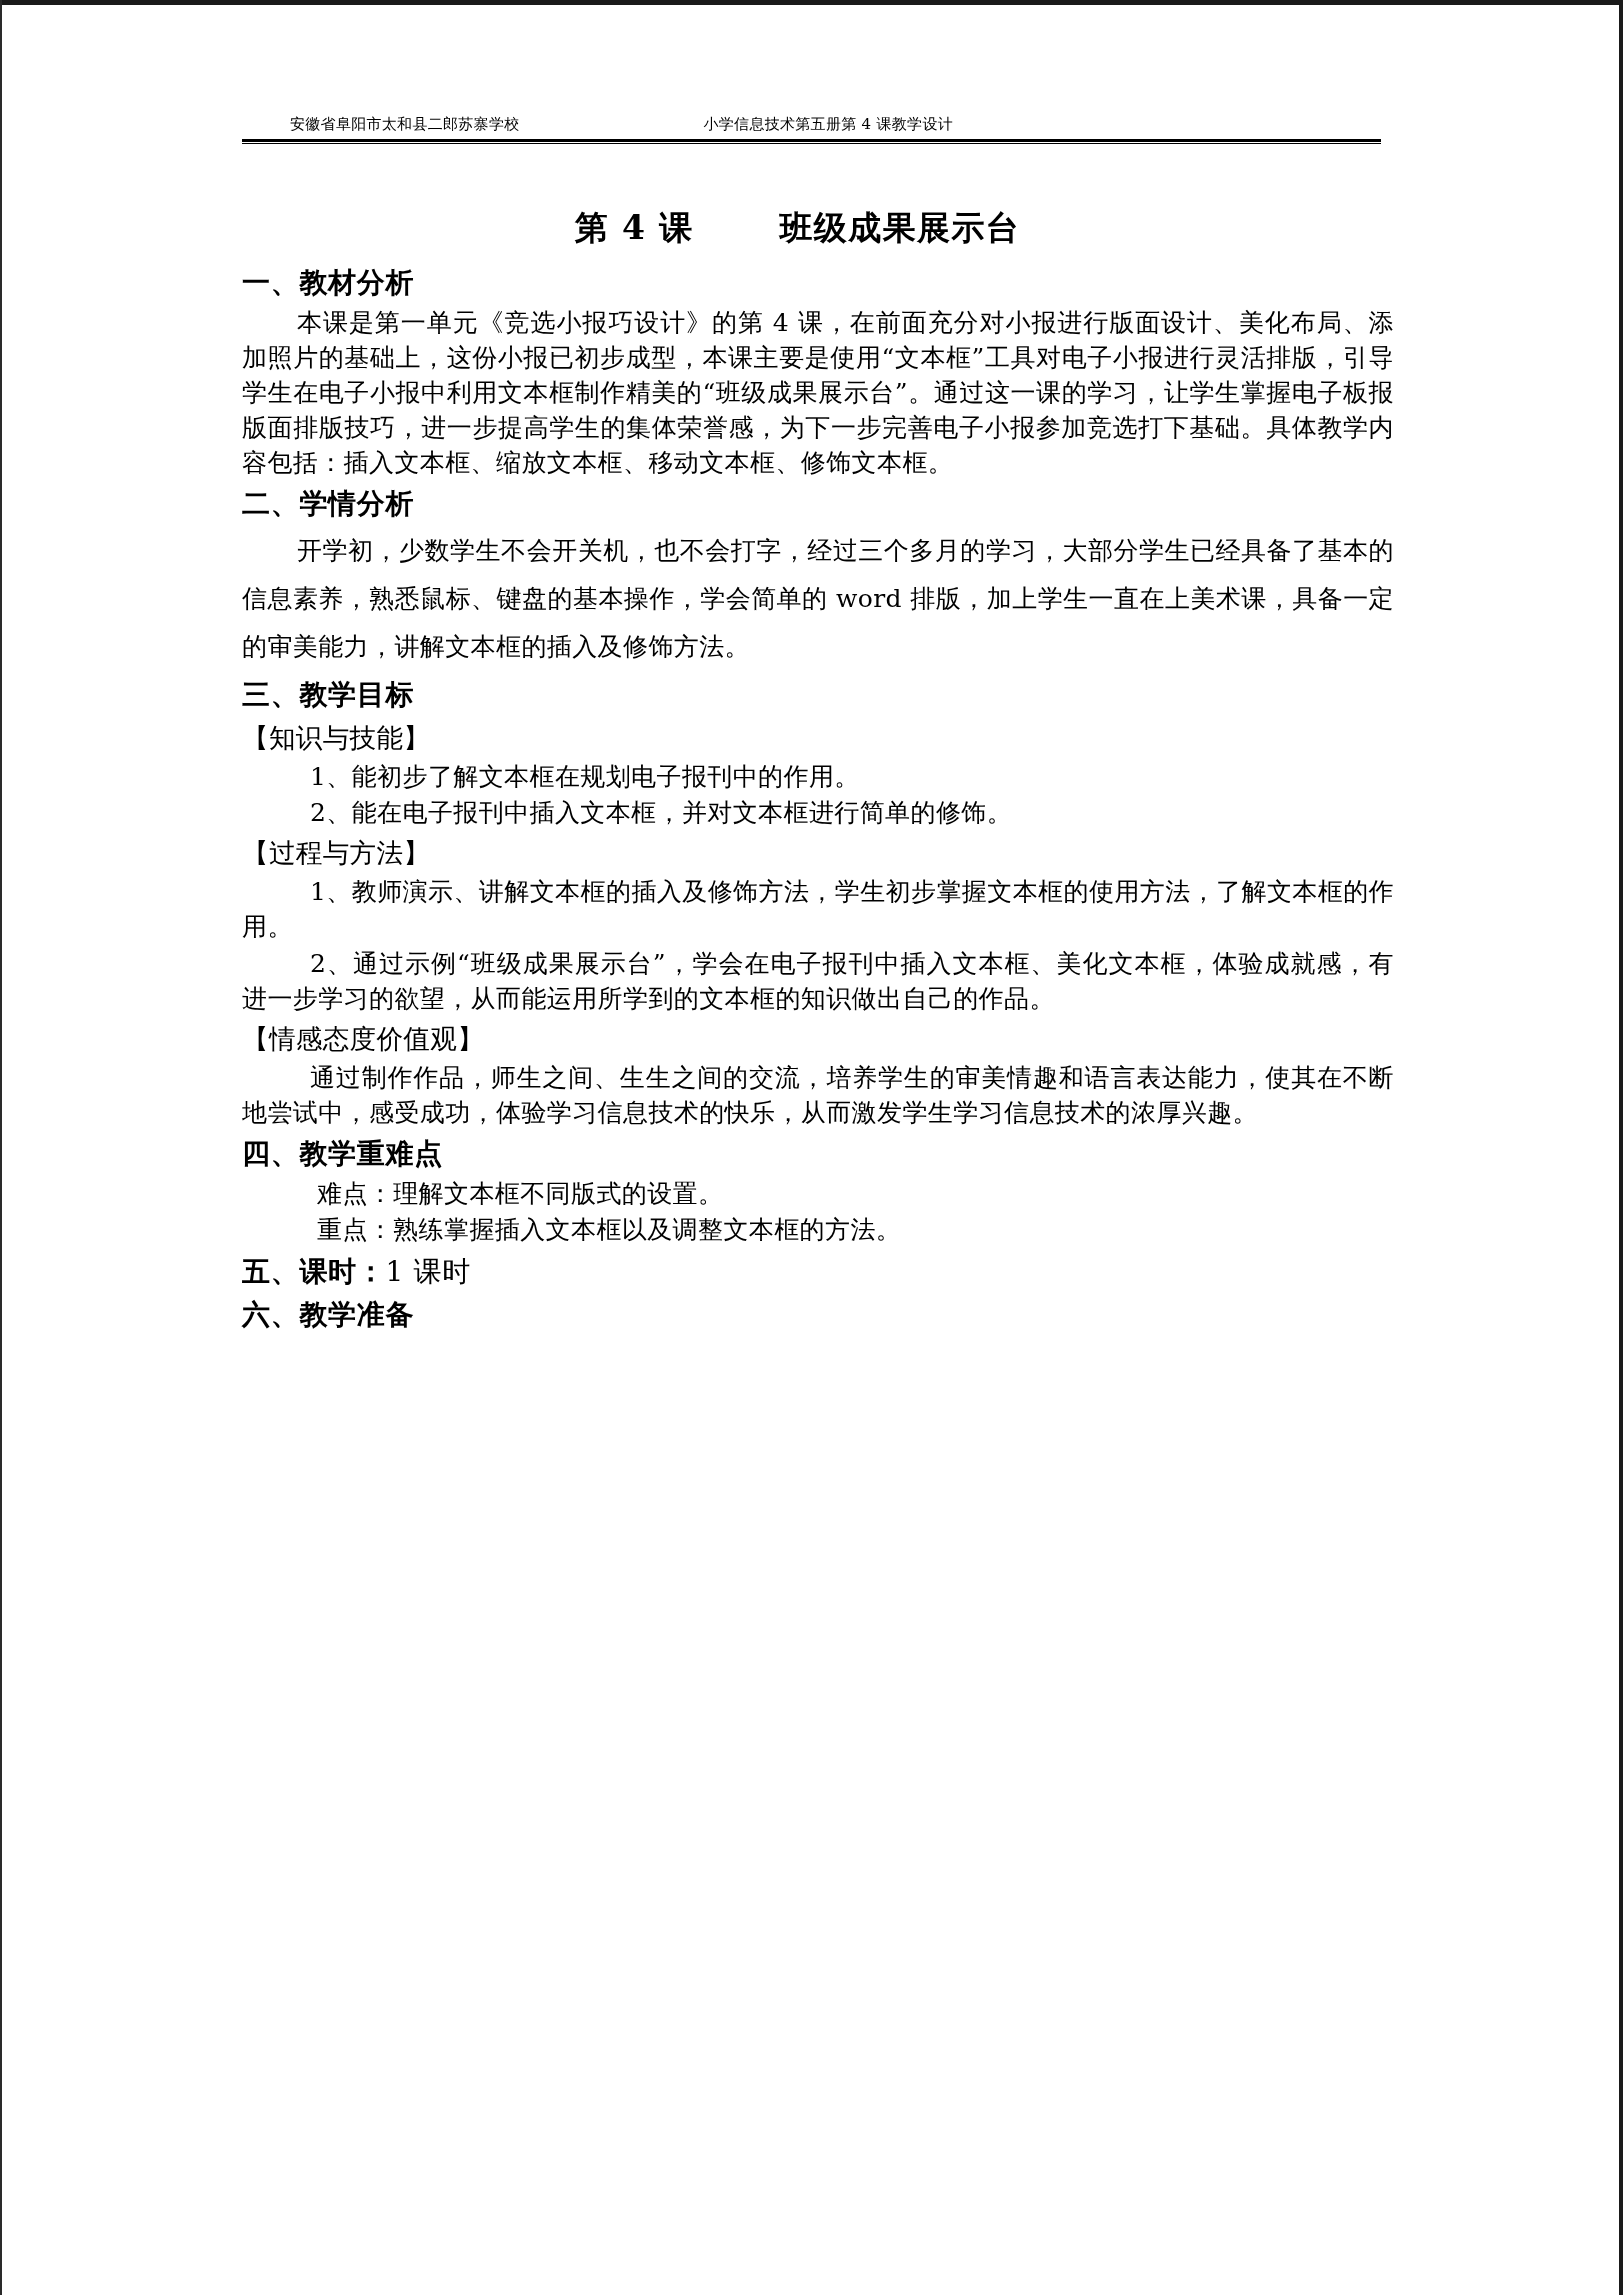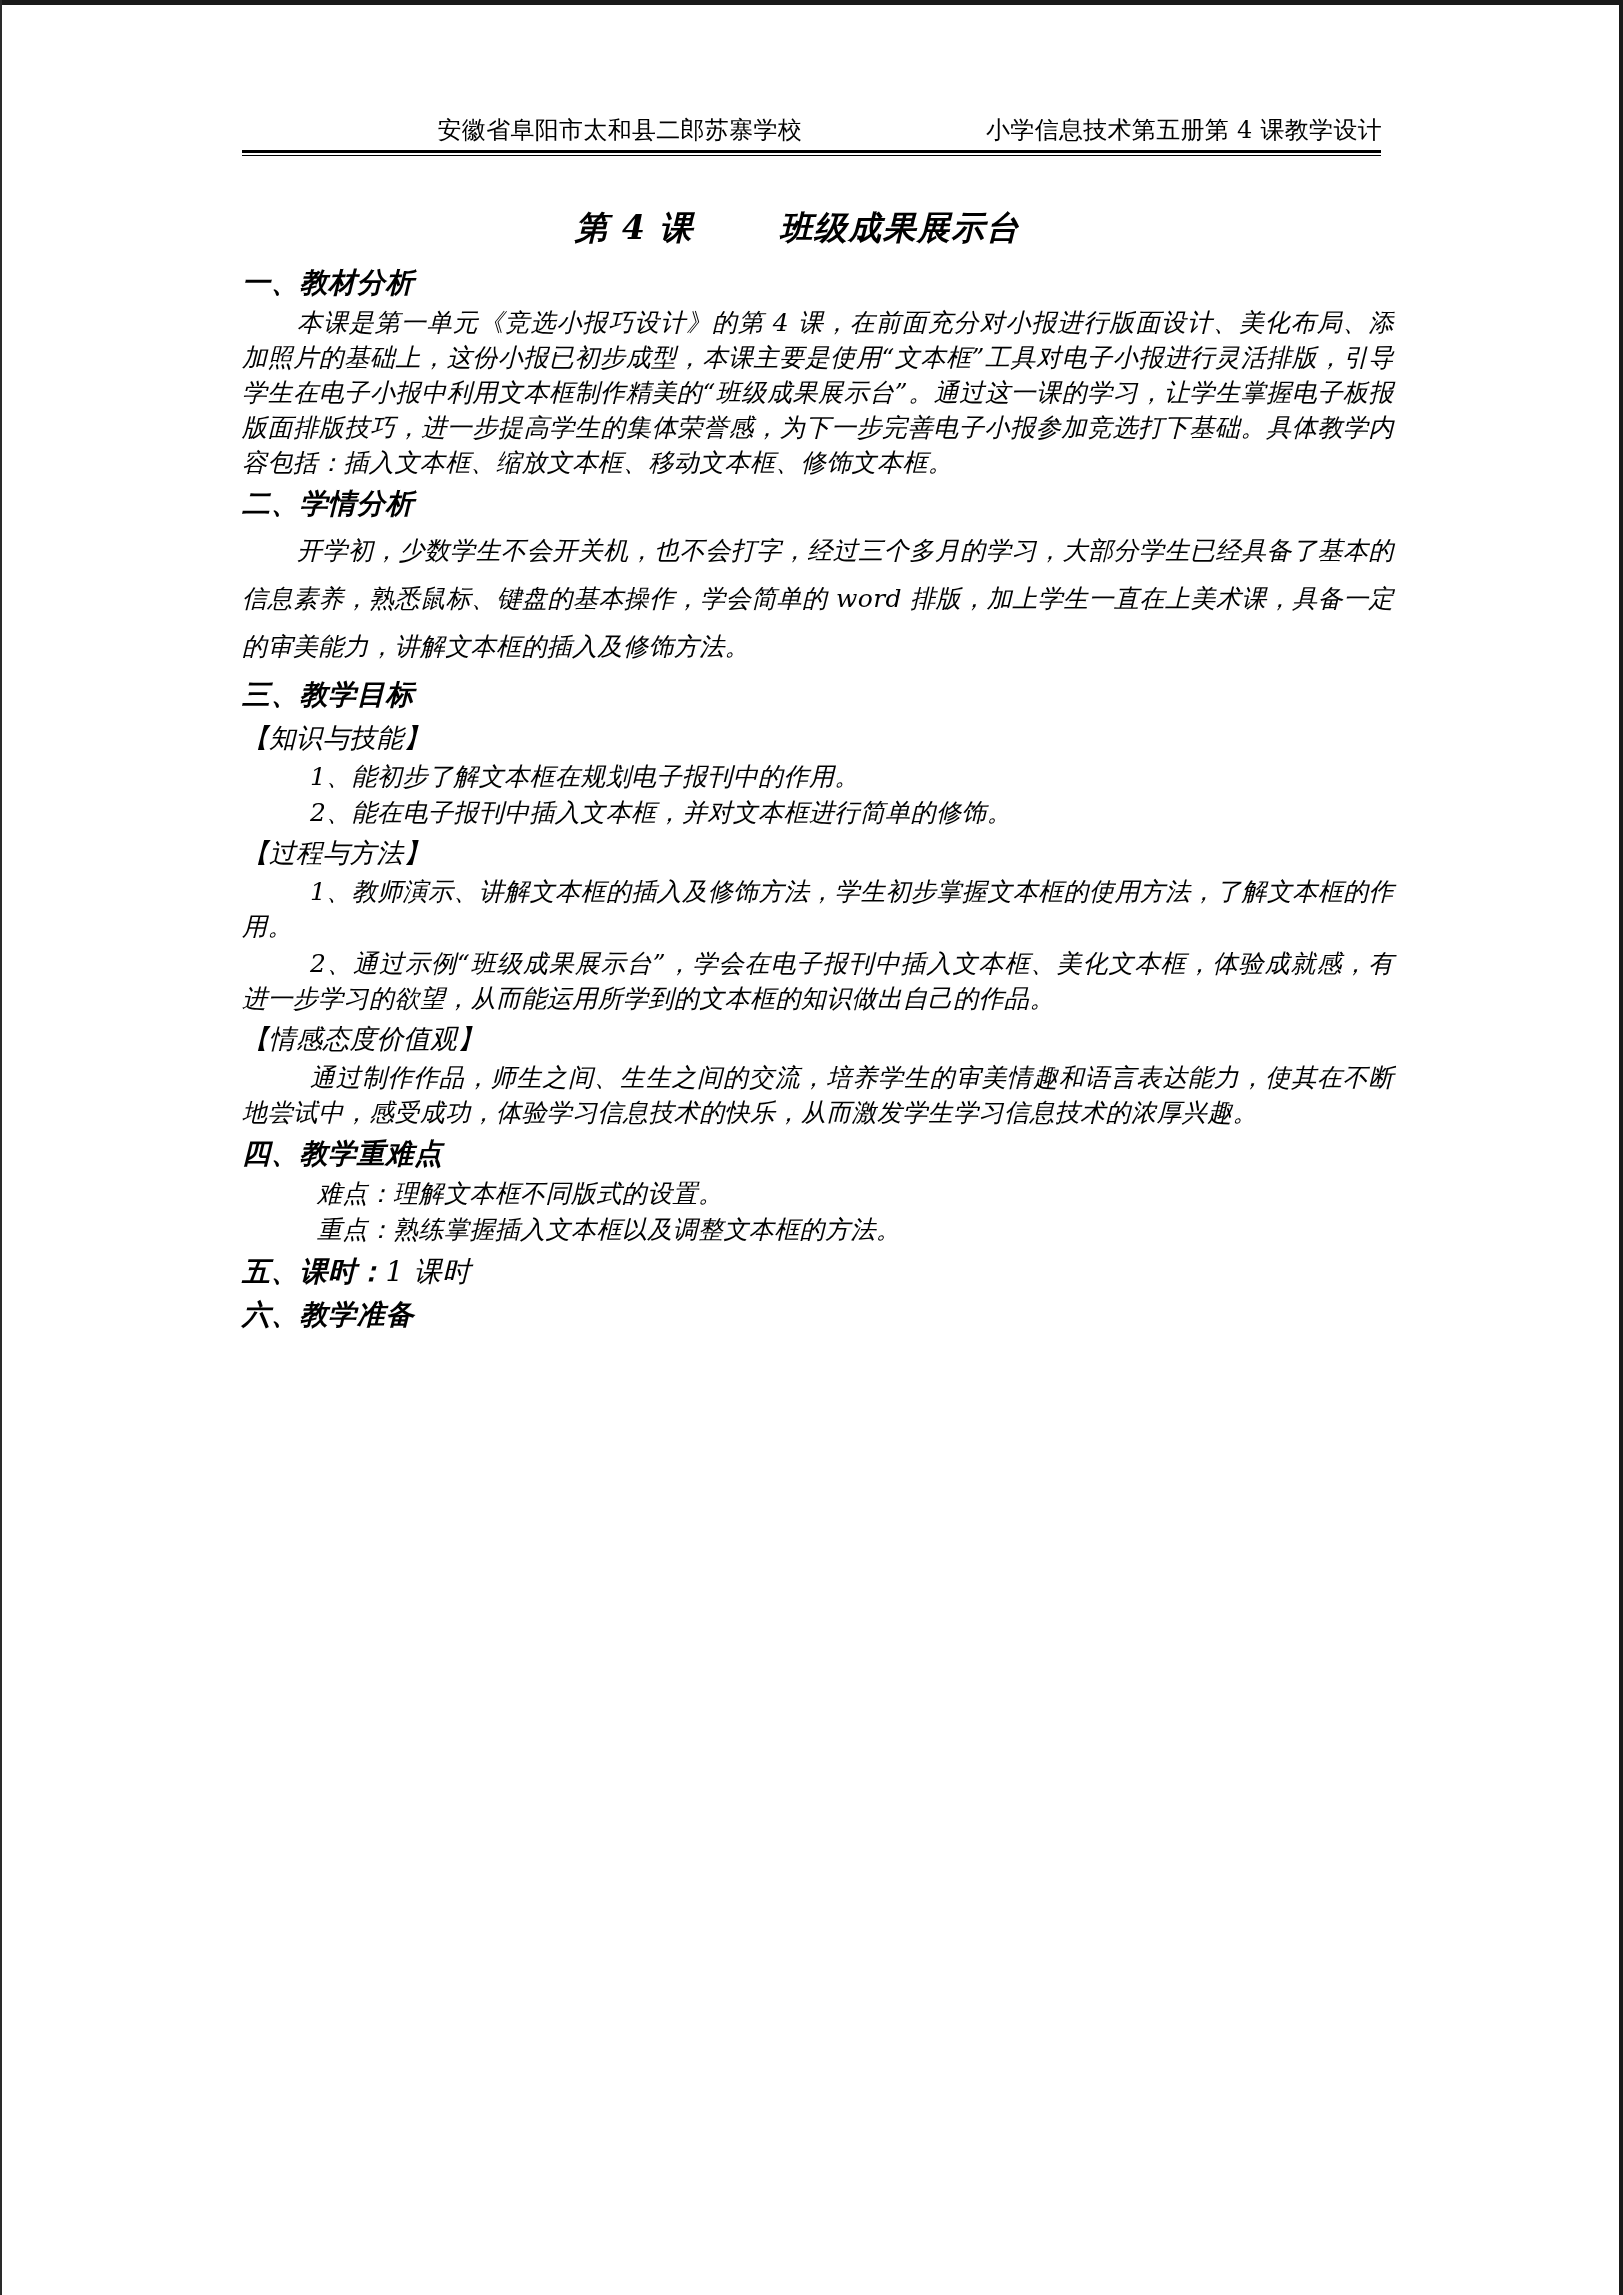--- a/index.html
+++ b/index.html
@@ -43,22 +43,22 @@
   
   #running-header {
     position: absolute;
     left: 242px;
     top: 115px;
     width: 1140px;
   }
   .hdr-row {
     display: flex;
     align-items: baseline;
-    justify-content: flex-end;
-    font-size: 24px;
+    justify-content: flex-start;
+    font-size: 15px;
     line-height: 1.3;
     letter-spacing: 0.3px;
     white-space: nowrap;
   }
   .hdr-left {
     margin-left: 48px;
   }
   .hdr-right {
     margin-left: 184px;
   }
@@ -69,21 +69,20 @@
     height: 1.4px;
     width: 1139px;
   }
 
   
   #content {
     position: absolute;
     left: 242px;
     top: 191px;
     width: 1152px;
-    font-style: italic;
   }
 
   .doc-title {
     text-align: center;
     font-weight: bold;
     font-size: 33px;
     line-height: 1.35;
     letter-spacing: 1.4px;
     margin: 15px 0 12.3px 0;
     padding-right: 41px;

